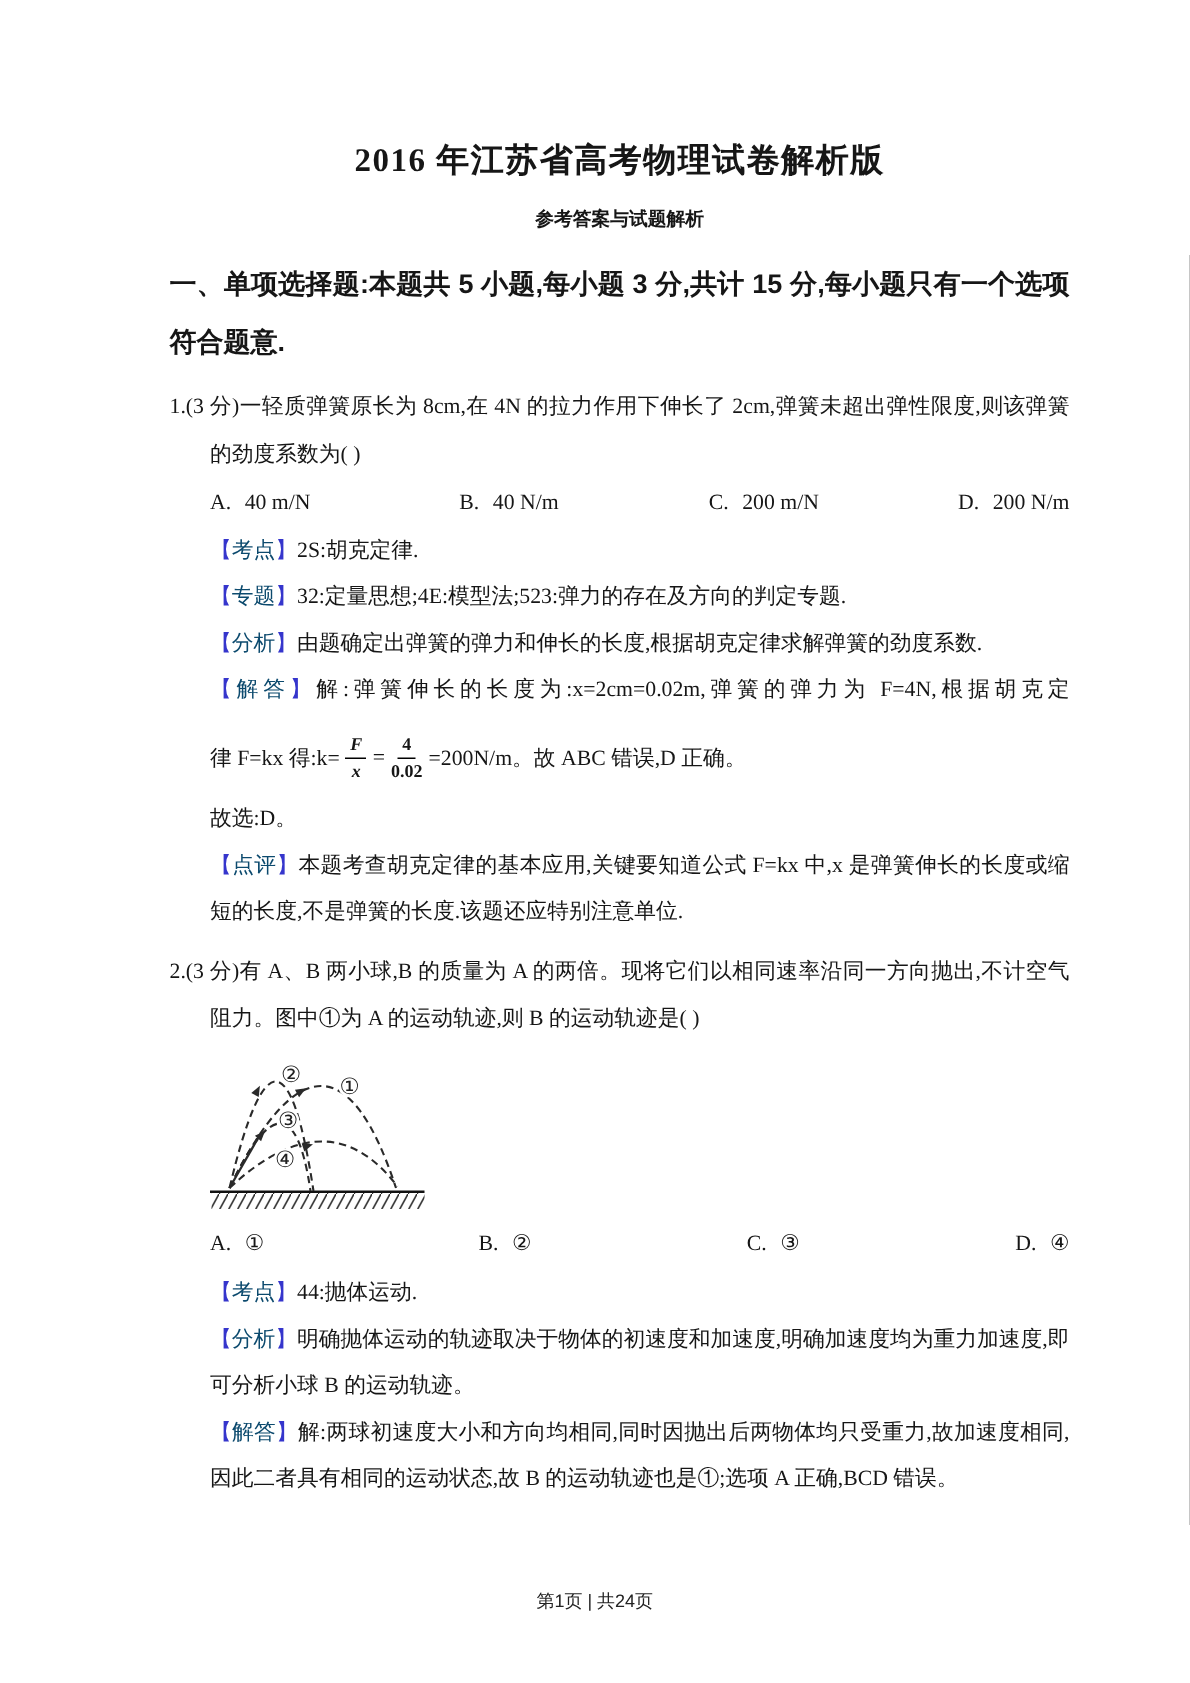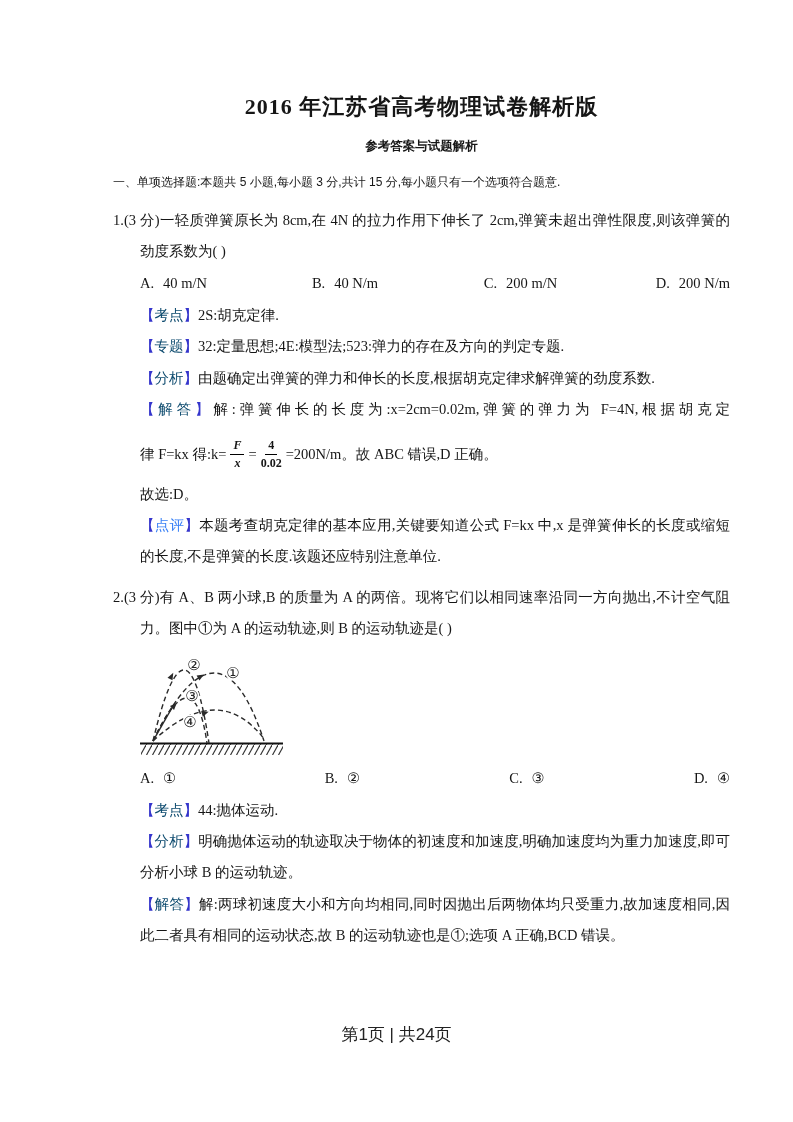--- a/index.html
+++ b/index.html
@@ -1,62 +1,62 @@
 <!DOCTYPE html>
 <html><head>
 <meta charset="utf-8">
 <style>
   html,body{margin:0;padding:0;background:#9a9a9a;}
   .page{
     width:793px;height:1122px;background:#ffffff;position:relative;
     margin:0 auto;overflow:hidden;color:#161616;
     font-family:"Liberation Serif","DejaVu Serif",serif;
   }
-  .content{padding:92px 63px 0 113px;}
+  .content{padding:92px 80px 0 113px;}
   .doc-title{
     font-size:22px;font-weight:bold;text-align:center;margin:0;
     letter-spacing:1px;
   }
   .doc-subtitle{
     font-size:12.5px;font-weight:bold;text-align:center;margin-top:16px;
   }
   .section-heading{
     font-family:"Liberation Sans","DejaVu Sans",sans-serif;
-    font-weight:normal;font-size:12px;line-height:2.15;
+    font-weight:bold;font-size:18px;line-height:2.15;
     text-align:justify;margin:15px 0 0 0;
   }
   .question{padding-left:27px;font-size:14.5px;margin-top:9px;}
   .stem{
     text-indent:-27px;line-height:2.15;text-align:justify;margin:0;
   }
   .options{display:flex;line-height:2.15;margin:1px 0 1px 0;justify-content:space-between;}
   .opt{width:156px;white-space:nowrap;}
   .opt:last-child{width:auto;}
   .opt-key{margin-right:9px;}
   .tagline{line-height:2.15;text-align:justify;margin:0;}
   .force-just{text-align-last:justify;}
   .lbl-br{color:#3535cc;}
   .lbl-text{color:#0c4a6e;}
-  .lbl-text.red{color:#3b82f6;}
+  .lbl-text.red{color:#0c4a6e;}
   .plain{line-height:2.15;margin:0;}
   .fline{
     display:flex;align-items:center;height:46px;margin:6px 0 2px 0;
     font-size:14.5px;
   }
   .frac{
     display:inline-flex;flex-direction:column;align-items:center;
     font-size:12px;font-weight:bold;margin:0 4px;line-height:1.25;
   }
   .frac .num{border-bottom:1.3px solid #000;padding:0 3px 1px 3px;}
   .frac .den{padding-top:1px;}
   .frac.ital{font-style:italic;}
   .diagram-wrap{margin:2px 0 0 0;line-height:0;}
   .page-footer{
-    position:absolute;left:0;right:0;bottom:76px;text-align:center;
-    font-size:17px;color:#222;
+    position:absolute;left:0;right:0;bottom:46px;text-align:center;
+    font-size:12px;color:#222;
     font-family:"Liberation Sans","DejaVu Sans",sans-serif;
   }
 </style>
 </head>
 <body>
 
 <div class="page">
   <div class="content">
 
     <h1 class="doc-title">2016 年江苏省高考物理试卷解析版</h1>

